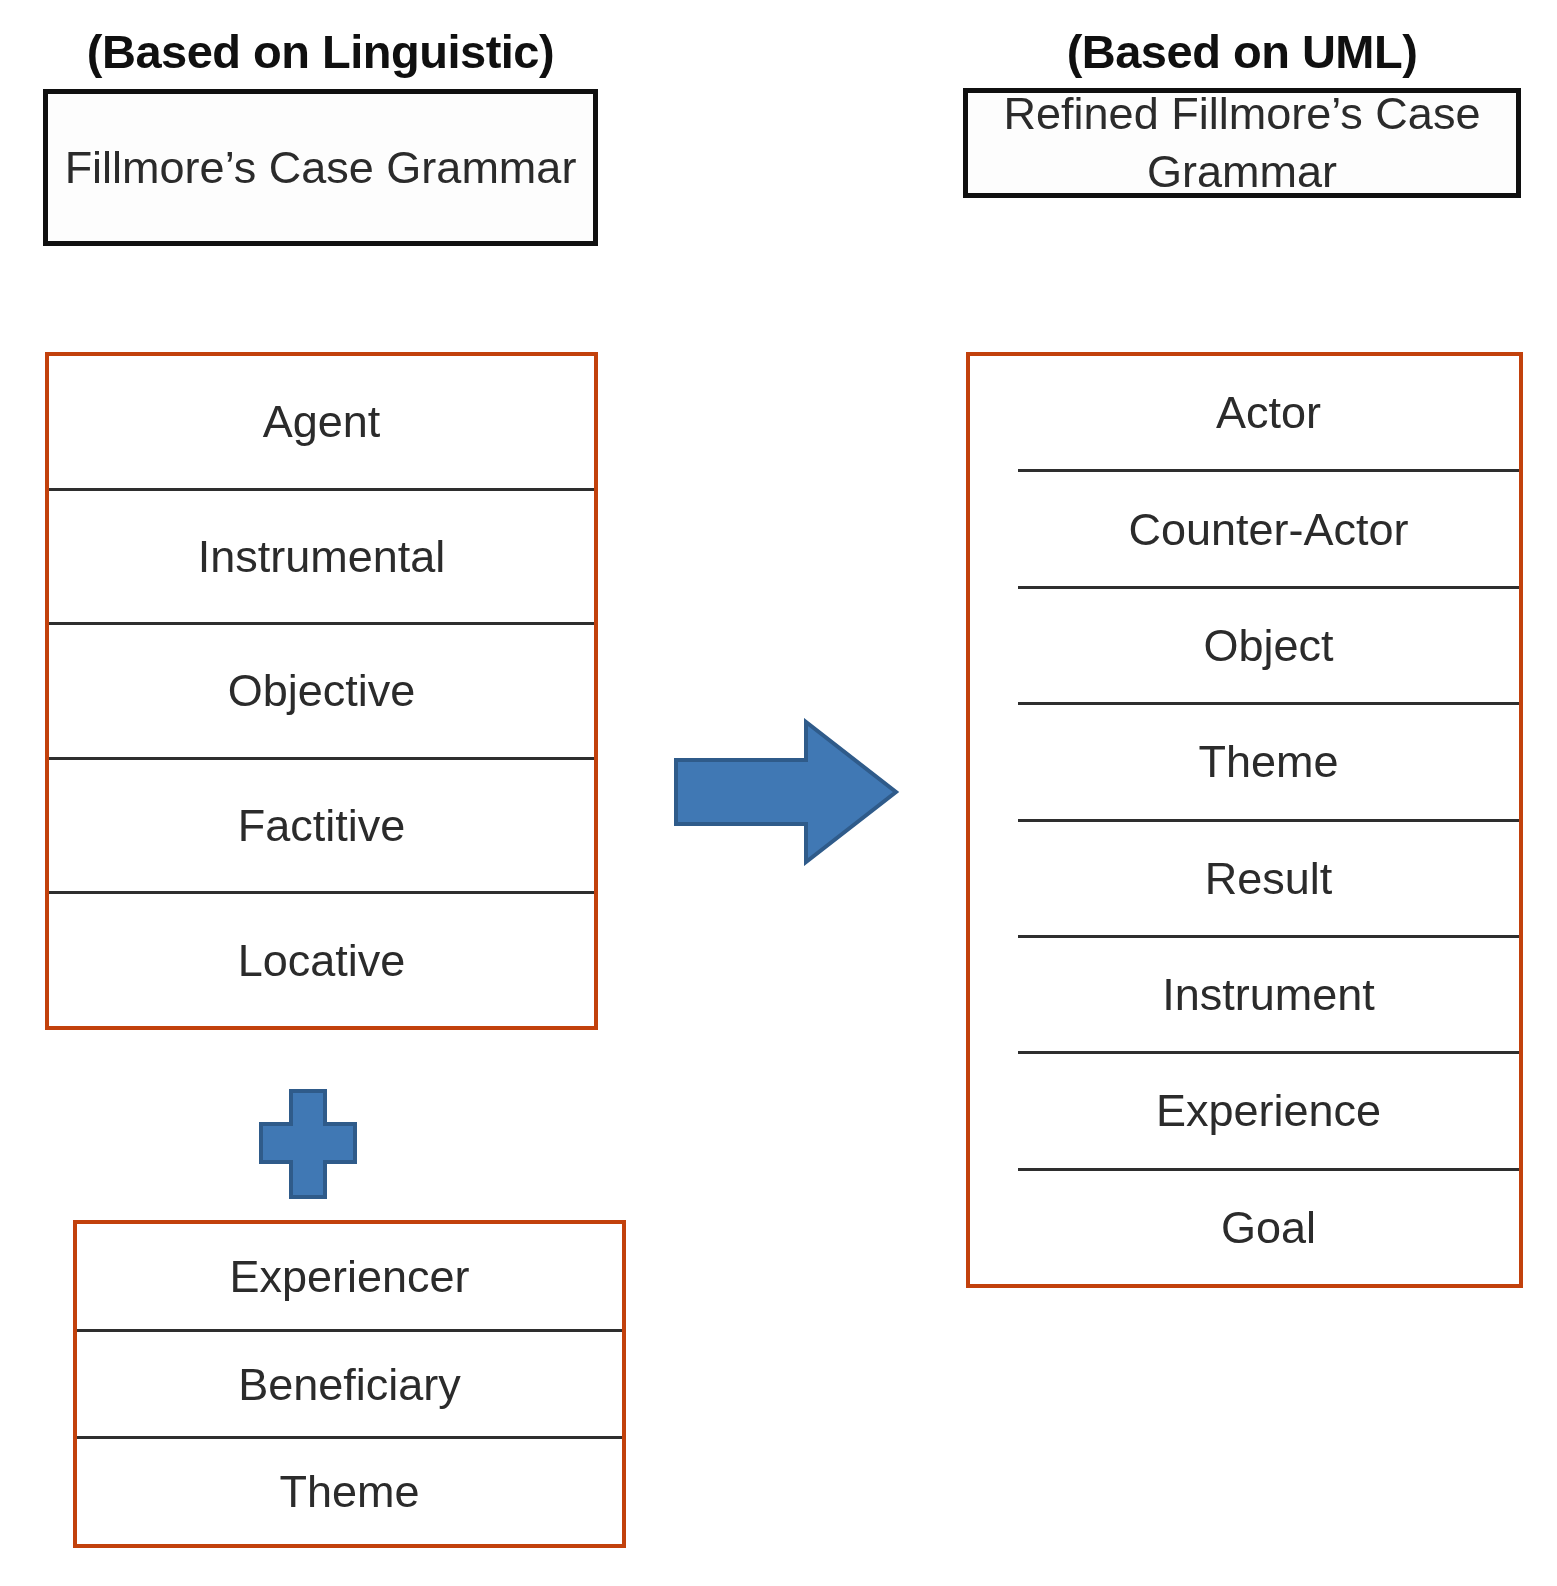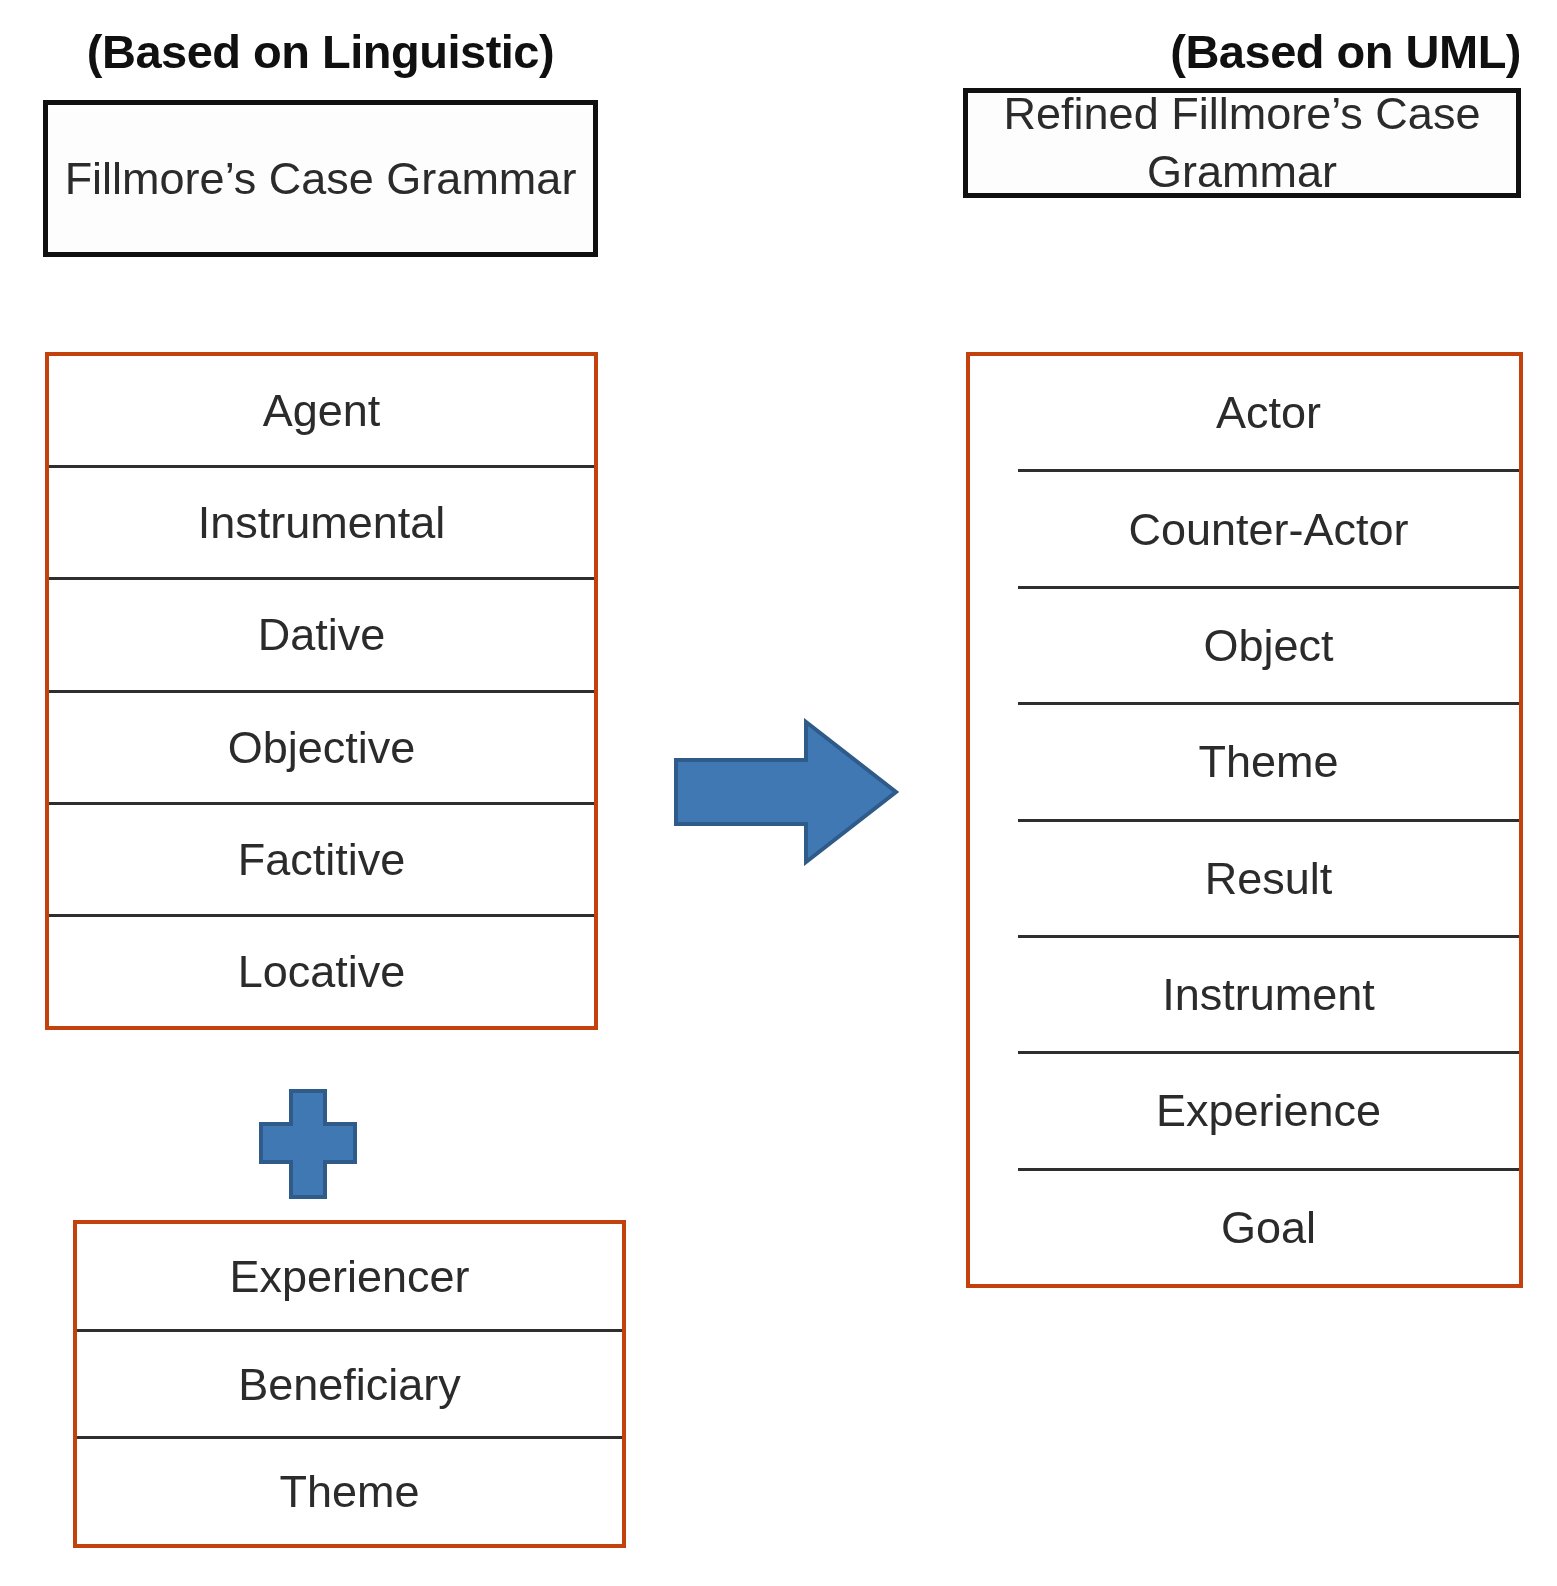--- a/index.html
+++ b/index.html
@@ -20,38 +20,38 @@
   .col-label {
     position: absolute;
     font-weight: bold;
     font-size: 47px;
     letter-spacing: -0.5px;
     text-align: center;
     color: #101010;
     white-space: nowrap;
   }
   #label-left  { left: 43px;  width: 555px; top: 24px; }
-  #label-right { left: 963px; width: 558px; top: 24px; text-align: right; }
+  #label-right { left: 963px; width: 558px; top: 24px; }
 
   
   .title-box {
     position: absolute;
     border: 5px solid #101010;
     background: #fdfdfd;
     box-sizing: border-box;
     display: flex;
     align-items: center;
     justify-content: center;
     text-align: center;
     font-size: 45px;
     line-height: 1.28;
     color: #2b2b2b;
     padding: 0 10px;
   }
-  #title-box-left  { left: 43px;  top: 100px; width: 555px; height: 157px; }
+  #title-box-left  { left: 43px;  top: 89px; width: 555px; height: 157px; }
   #title-box-right { left: 963px; top: 88px; width: 558px; height: 110px; }
 
   
   .case-table {
     position: absolute;
     border: 4px solid #c2410c;
     box-sizing: border-box;
     background: #ffffff;
     display: flex;
     flex-direction: column;
@@ -94,21 +94,20 @@
 
 <div class="col-label" id="label-left">(Based on Linguistic)</div>
 
 <div class="title-box" id="title-box-left">
   <span>Fillmore’s Case Grammar</span>
 </div>
 
 <div class="case-table" id="table-linguistic-primary">
     <div class="case-row">Agent</div>
     <div class="case-row">Instrumental</div>
-    <div class="case-row">Dative</div>
     <div class="case-row">Objective</div>
     <div class="case-row">Factitive</div>
     <div class="case-row">Locative</div>
   </div>
 
 <div class="case-table" id="table-linguistic-extra">
     <div class="case-row">Experiencer</div>
     <div class="case-row">Beneficiary</div>
     <div class="case-row">Theme</div>
   </div>

